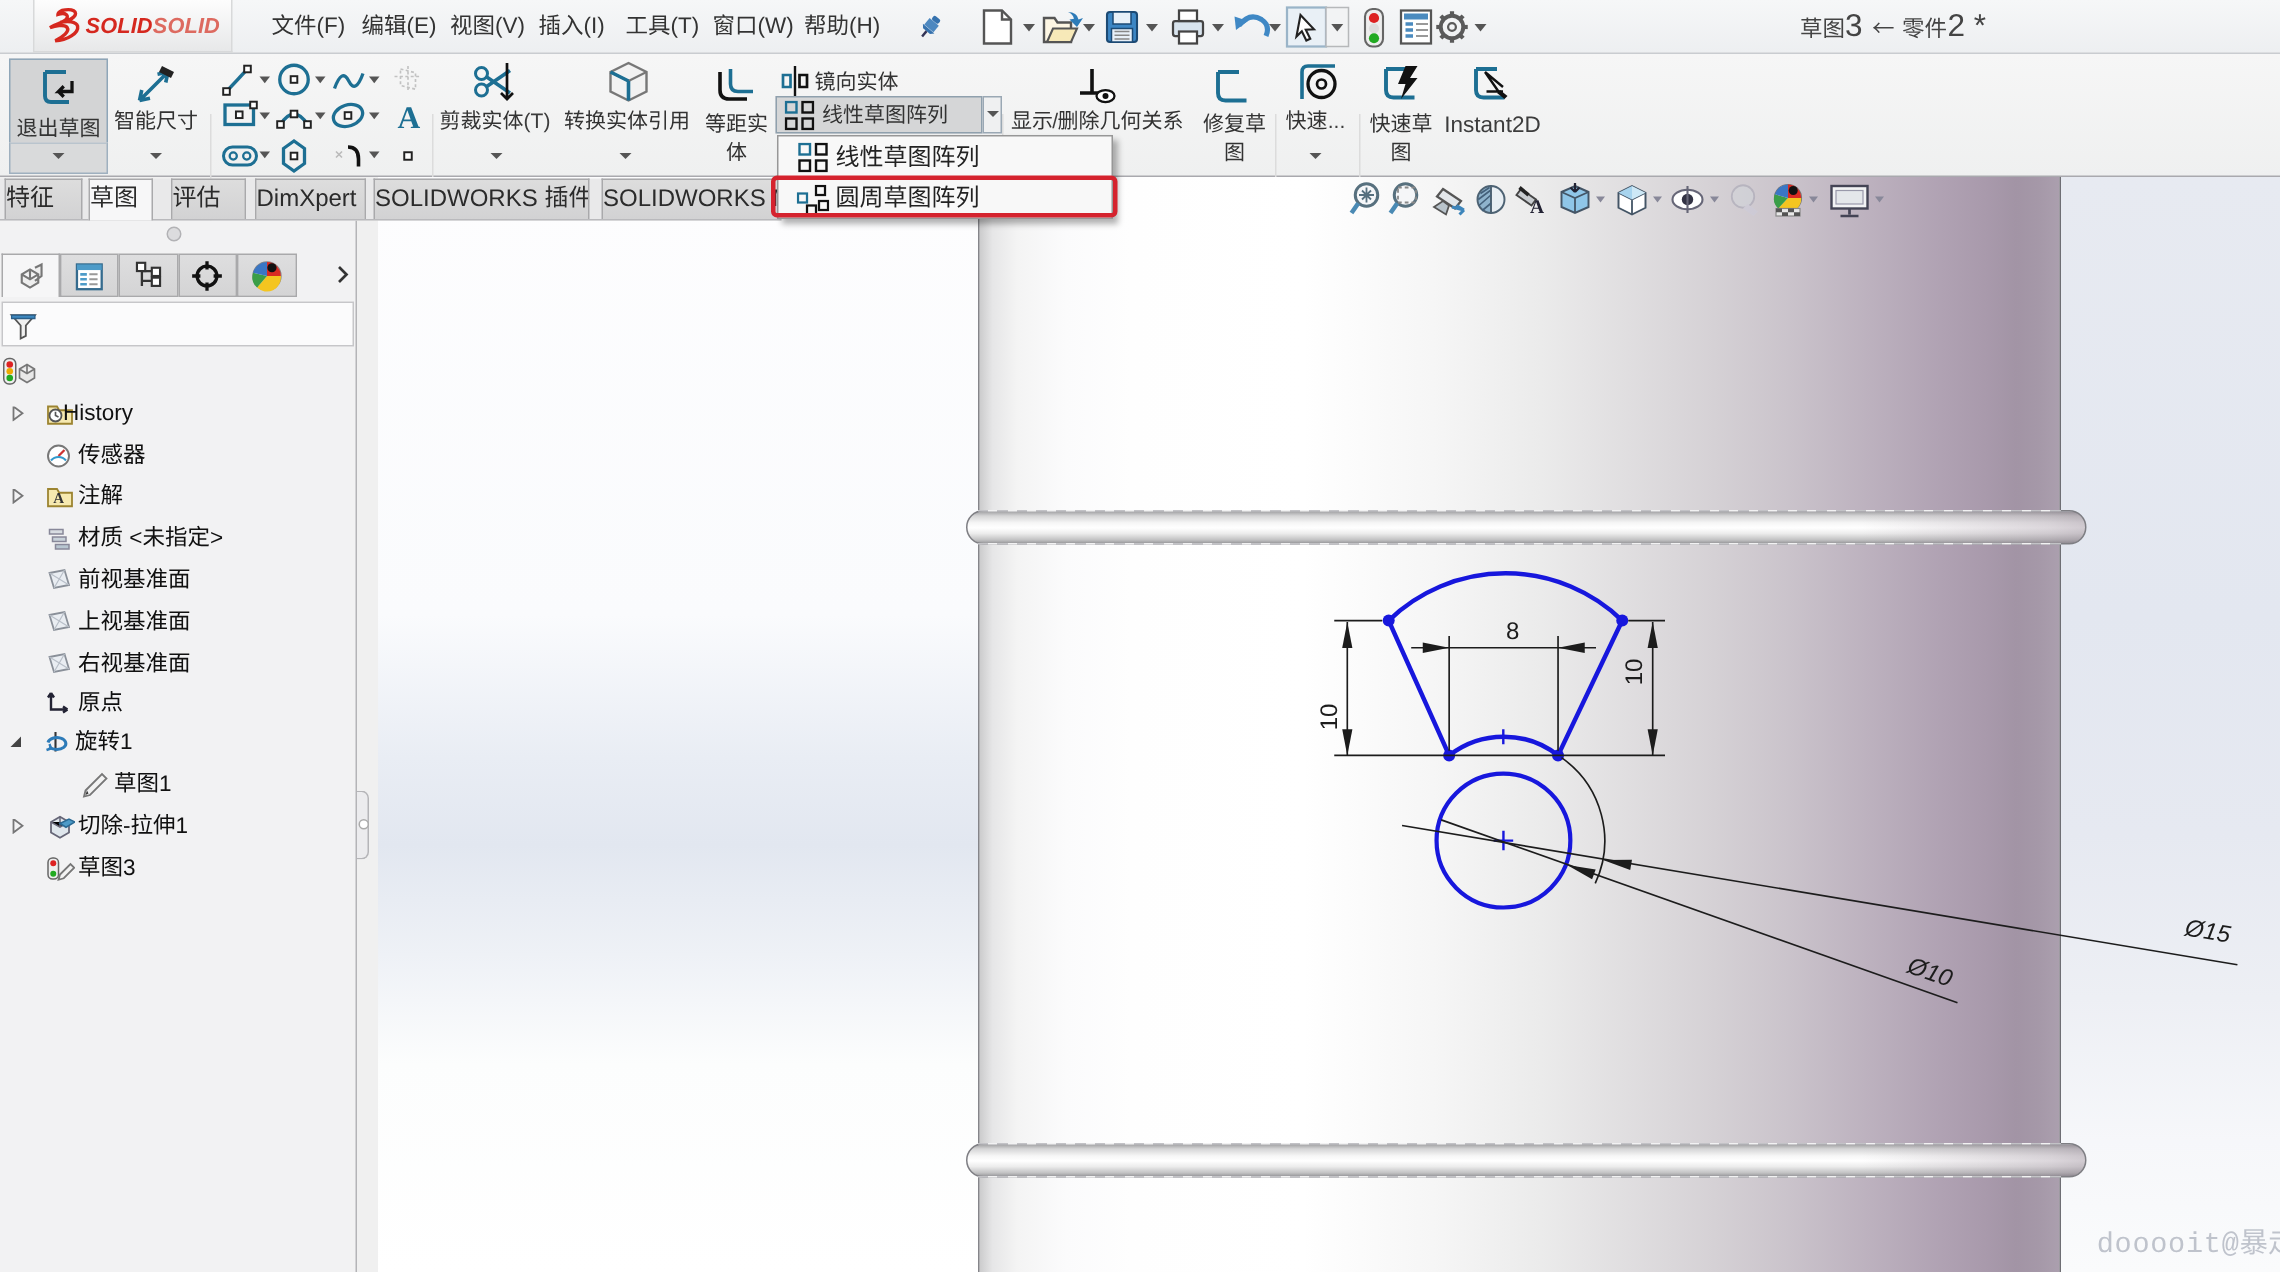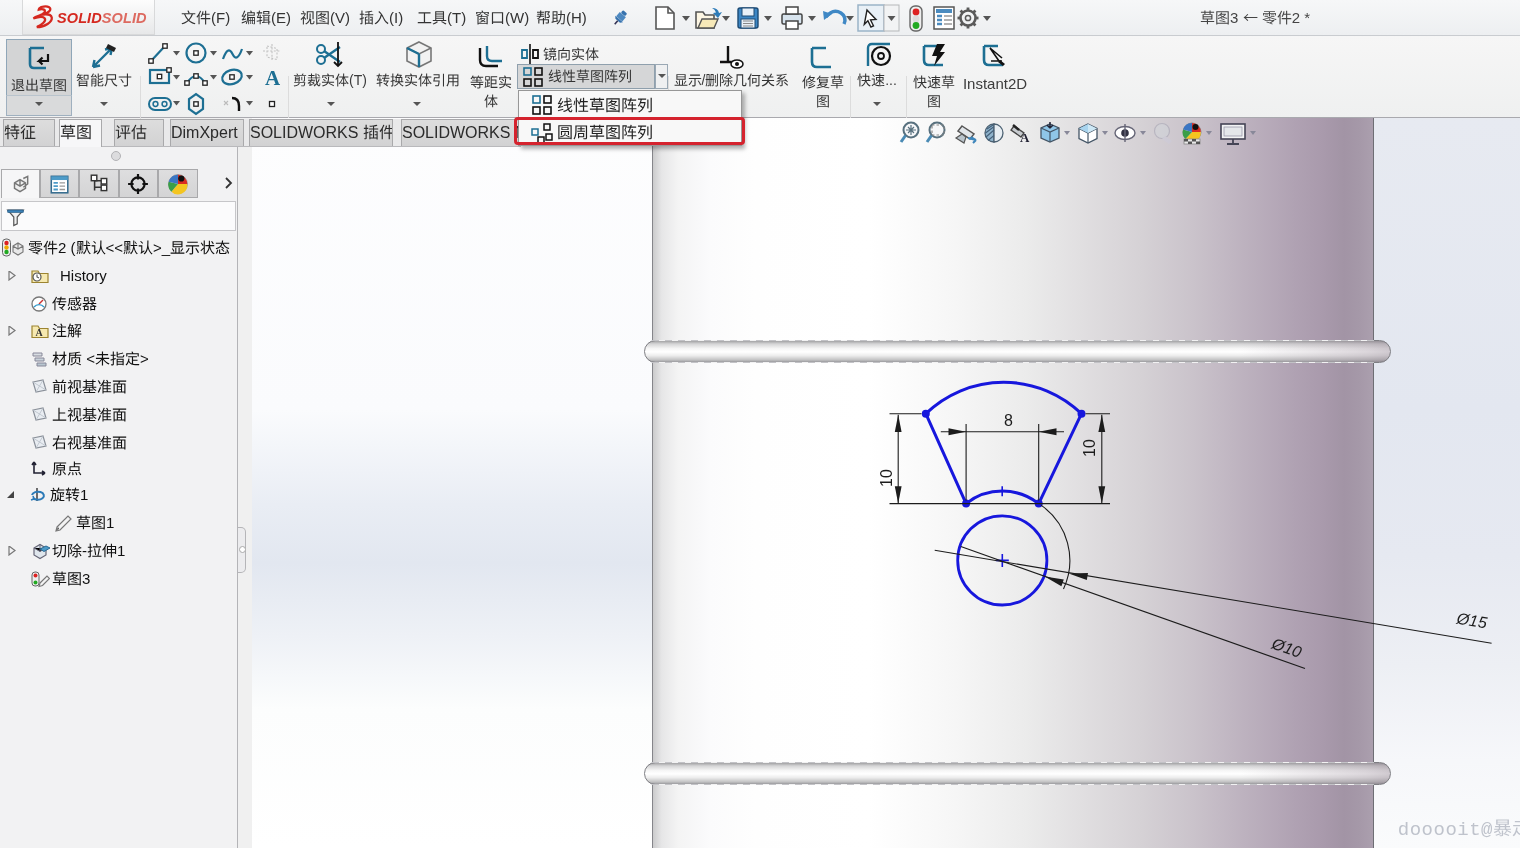--- a/index.html
+++ b/index.html
@@ -213,21 +213,21 @@
           <line transform="rotate(90)" x1="7.5" y1="0" x2="10.5" y2="0"></line>
           <line transform="rotate(135)" x1="7.5" y1="0" x2="10.5" y2="0"></line>
           <line transform="rotate(180)" x1="7.5" y1="0" x2="10.5" y2="0"></line>
           <line transform="rotate(225)" x1="7.5" y1="0" x2="10.5" y2="0"></line>
           <line transform="rotate(270)" x1="7.5" y1="0" x2="10.5" y2="0"></line>
           <line transform="rotate(315)" x1="7.5" y1="0" x2="10.5" y2="0"></line>
         </g>
       </g>
       <path d="M331 12 l8 0 l-4 5 z" fill="#555"></path>
     </svg>
-    <div class="menu" style="left:1200px;font-size:15px;color:#444"><svg style="vertical-align:-1.80px" width="30" height="15" viewBox="0 -880 2000 1000" fill="#444">
+    <div class="menu" style="left:1200px;font-size:21px;color:#444"><svg style="vertical-align:-1.80px" width="30" height="15" viewBox="0 -880 2000 1000" fill="#444">
         <g transform="scale(1,-1)">
           <use href="#u8349" x="0"></use>
           <use href="#u56fe" x="1000"></use>
         </g>
       </svg>3 <svg style="vertical-align:-1.80px" width="15" height="15" viewBox="0 -880 1000 1000" fill="#444">
         <g transform="scale(1,-1)">
           <use href="#u2190" x="0"></use>
         </g>
       </svg> <svg style="vertical-align:-1.80px" width="30" height="15" viewBox="0 -880 2000 1000" fill="#444">
         <g transform="scale(1,-1)">
@@ -526,52 +526,29 @@
       <path d="M2 4 L20 4 L13 12 L13 20 L9 22 L9 12 Z" fill="#f0f0f0" stroke="#555" stroke-width="1.4"></path>
       <path d="M2 4 h18 v2.6 h-18 z" fill="#3d88c0" stroke="#2a5f8a" stroke-width="1"></path>
     </svg>
     <svg class="abs" style="left:2px;top:91px" width="24" height="20" viewBox="0 0 24 20">
       <rect x="0.5" y="1" width="8" height="17" rx="3.5" fill="#eee" stroke="#666" stroke-width="1"></rect>
       <circle cx="4.5" cy="5" r="2.2" fill="#d22"></circle>
       <circle cx="4.5" cy="9.5" r="2.2" fill="#ea0"></circle>
       <circle cx="4.5" cy="14" r="2.2" fill="#2a2"></circle>
       <path d="M11 8 l5 -3 5 3 0 6 -5 3 -5 -3 z M16 5 v6 m-5 -3 l5 3 5 -3" fill="#e8e8e8" stroke="#777" stroke-width="1.1"></path>
     </svg>
-    <div class="trow" style="left:28px;top:87px;line-height:28px"><svg style="vertical-align:-1.80px" width="30" height="15" viewBox="0 -880 2000 1000" fill="#111">
-        <g transform="scale(1,-1)">
-          <use href="#u96f6" x="0"></use>
-          <use href="#u4ef6" x="1000"></use>
-        </g>
-      </svg>2  (<svg style="vertical-align:-1.80px" width="30" height="15" viewBox="0 -880 2000 1000" fill="#111">
-        <g transform="scale(1,-1)">
-          <use href="#u9ed8" x="0"></use>
-          <use href="#u8ba4" x="1000"></use>
-        </g>
-      </svg>&lt;&lt;<svg style="vertical-align:-1.80px" width="30" height="15" viewBox="0 -880 2000 1000" fill="#111">
-        <g transform="scale(1,-1)">
-          <use href="#u9ed8" x="0"></use>
-          <use href="#u8ba4" x="1000"></use>
-        </g>
-      </svg>&gt;_<svg style="vertical-align:-1.80px" width="60" height="15" viewBox="0 -880 4000 1000" fill="#111">
-        <g transform="scale(1,-1)">
-          <use href="#u663e" x="0"></use>
-          <use href="#u793a" x="1000"></use>
-          <use href="#u72b6" x="2000"></use>
-          <use href="#u6001" x="3000"></use>
-        </g>
-      </svg></div>
     <svg class="abs" style="left:7px;top:124px" width="10" height="10" viewBox="0 0 10 10">
       <path d="M2 0 l6 4.5 -6 4.5 z" fill="none" stroke="#777" stroke-width="1.2"></path>
     </svg>
     <svg class="abs" style="left:30px;top:119px" width="20" height="20" viewBox="0 0 20 20">
       <path d="M2 5 l6 0 1.5 2.5 8.5 0 0 9 -16 0 z" fill="#f6e9b0" stroke="#9c8430" stroke-width="1.2"></path>
       <circle cx="7" cy="11" r="4" fill="#fff" stroke="#555" stroke-width="1.2"></circle>
       <path d="M7 8.5 v2.5 l2 1" stroke="#555" stroke-width="1.1" fill="none"></path>
     </svg>
-    <div class="trow" style="left:60px;top:115px;line-height:28px">History</div>
+    <div class="trow" style="left:42px;top:115px;line-height:28px">History</div>
     <svg class="abs" style="left:30px;top:147px" width="20" height="20" viewBox="0 0 20 20">
       <circle cx="9" cy="10" r="7" fill="#fff" stroke="#777" stroke-width="1.3"></circle>
       <path d="M9 10 L13 6" stroke="#c33" stroke-width="1.5"></path>
       <path d="M4 13 a6.5 6.5 0 0 1 10 0" fill="none" stroke="#39c" stroke-width="1.4"></path>
     </svg>
     <div class="trow" style="left:52px;top:143px;line-height:28px"><svg style="vertical-align:-1.80px" width="45" height="15" viewBox="0 -880 3000 1000" fill="#111">
         <g transform="scale(1,-1)">
           <use href="#u4f20" x="0"></use>
           <use href="#u611f" x="1000"></use>
           <use href="#u5668" x="2000"></use>

